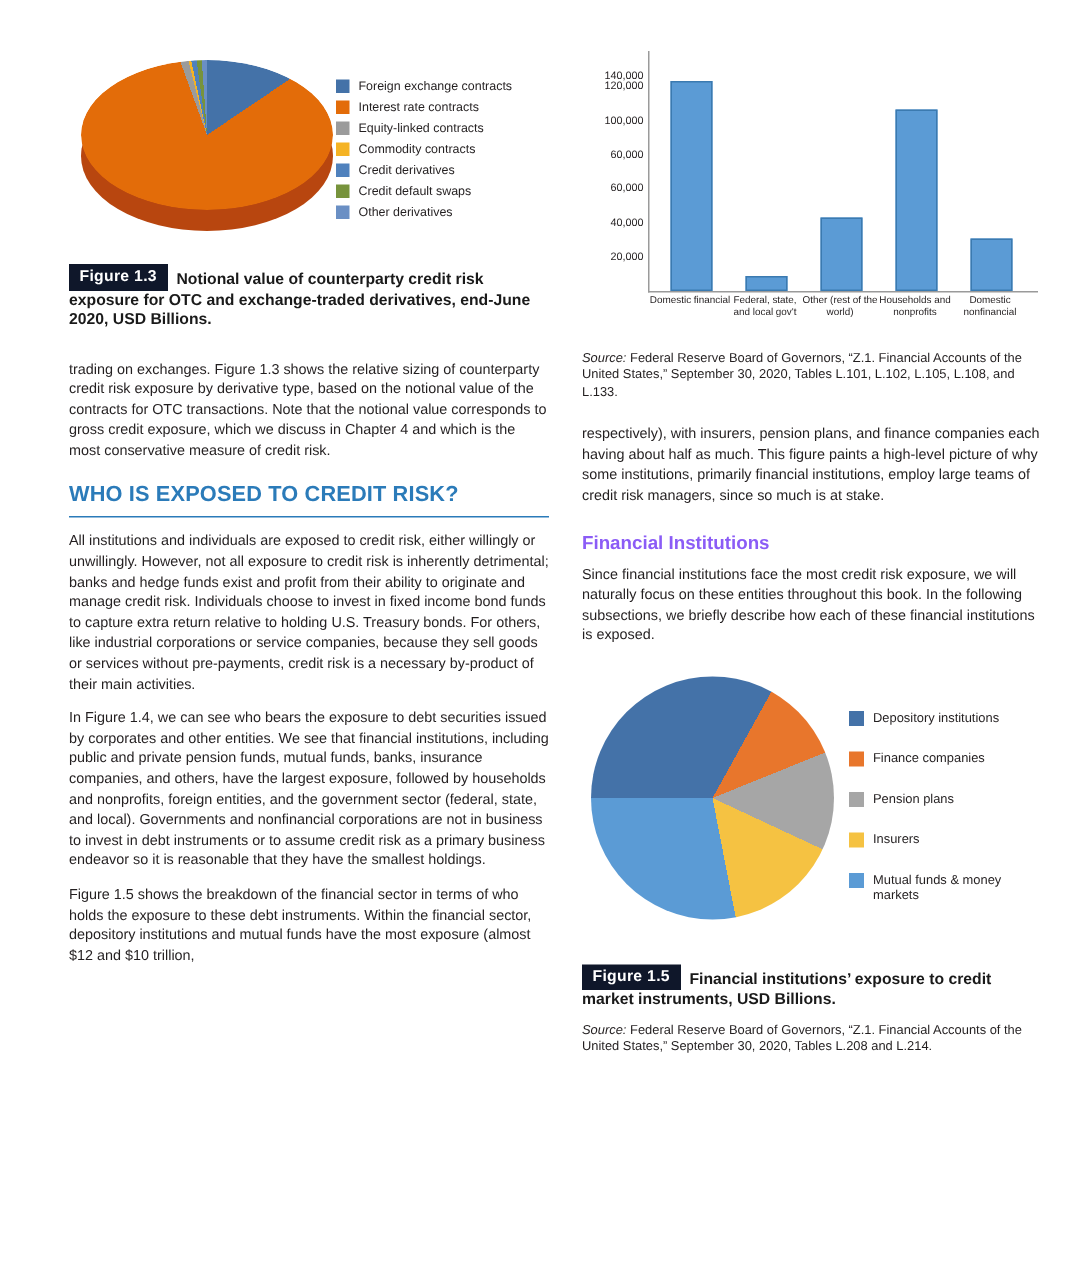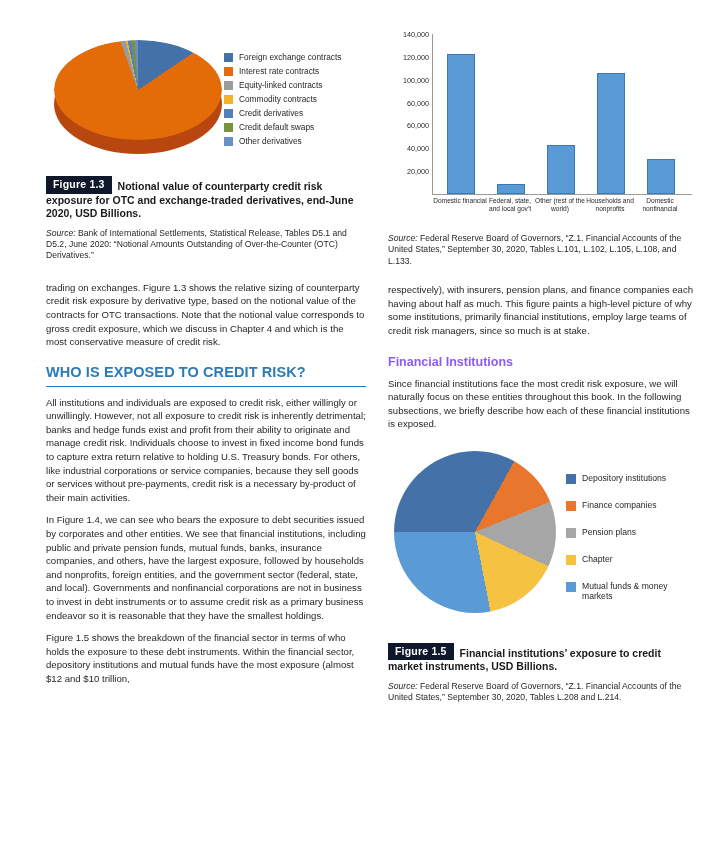--- a/index.html
+++ b/index.html
@@ -274,41 +274,38 @@
           <div class="legend-row">
             <span class="legend-sw" style="background:#6a8fc4"></span>
             <span class="legend-txt">Other derivatives</span>
           </div>
         </div>
       </div>
 
       <div class="fig-caption">
         <span class="fig-tag">Figure 1.3</span><span>Notional value of counterparty credit risk exposure for OTC and exchange-traded derivatives, end-June 2020, USD Billions.</span>
       </div>
-      <div class="fig-source">
-        <i>Source:</i><span> Bank of International Settlements, Statistical Release, Tables D5.1 and D5.2, June 2020: “Notional Amounts Outstanding of Over-the-Counter (OTC) Derivatives.”</span>
-      </div>
     </div>
 
     <div style="margin-top:19px;">
       <p class="body-p">trading on exchanges. Figure 1.3 shows the relative sizing of counterparty credit risk exposure by derivative type, based on the notional value of the contracts for OTC transactions. Note that the notional value corresponds to gross credit exposure, which we discuss in Chapter 4 and which is the most conservative measure of credit risk.</p>
       <h2 class="section-head rule">WHO IS EXPOSED TO CREDIT RISK?</h2>
       <p class="body-p">All institutions and individuals are exposed to credit risk, either willingly or unwillingly. However, not all exposure to credit risk is inherently detrimental; banks and hedge funds exist and profit from their ability to originate and manage credit risk. Individuals choose to invest in fixed income bond funds to capture extra return relative to holding U.S. Treasury bonds. For others, like industrial corporations or service companies, because they sell goods or services without pre-payments, credit risk is a necessary by-product of their main activities.</p>
       <p class="body-p">In Figure 1.4, we can see who bears the exposure to debt securities issued by corporates and other entities. We see that financial institutions, including public and private pension funds, mutual funds, banks, insurance companies, and others, have the largest exposure, followed by households and nonprofits, foreign entities, and the government sector (federal, state, and local). Governments and nonfinancial corporations are not in business to invest in debt instruments or to assume credit risk as a primary business endeavor so it is reasonable that they have the smallest holdings.</p>
       <p class="body-p">Figure 1.5 shows the breakdown of the financial sector in terms of who holds the exposure to these debt instruments. Within the financial sector, depository institutions and mutual funds have the most exposure (almost $12 and $10 trillion,</p>
     </div>
   </div>
 
   <div class="col-right">
 
     <div class="chart-box">
       <div class="bar-chart">
         <div class="bar-plot">
 
-          <span class="bar-ytick" style="top:0px;">140,000</span>
+          <span class="bar-ytick" style="top:16px;">140,000</span>
           <span class="bar-ytick" style="top:22.8px;">120,000</span>
           <span class="bar-ytick" style="top:45.7px;">100,000</span>
           <span class="bar-ytick" style="top:68.5px;">60,000</span>
           <span class="bar-ytick" style="top:91.4px;">60,000</span>
           <span class="bar-ytick" style="top:114.2px;">40,000</span>
           <span class="bar-ytick" style="top:137.1px;">20,000</span>
 
           <div class="bar-item" style="left:14px;  height:138px;"></div>
           <div class="bar-item" style="left:64px;  height:8px;"></div>
           <div class="bar-item" style="left:114px; height:47px;"></div>
@@ -350,21 +347,21 @@
           <div class="legend-row">
             <span class="legend-sw" style="background:#e8762c"></span>
             <span class="legend-txt">Finance companies</span>
           </div>
           <div class="legend-row">
             <span class="legend-sw" style="background:#a6a6a6"></span>
             <span class="legend-txt">Pension plans</span>
           </div>
           <div class="legend-row">
             <span class="legend-sw" style="background:#f5c242"></span>
-            <span class="legend-txt">Chapter</span>
+            <span class="legend-txt">Insurers</span>
           </div>
           <div class="legend-row">
             <span class="legend-sw" style="background:#5b9bd5"></span>
             <span class="legend-txt">Mutual funds &amp; money markets</span>
           </div>
         </div>
       </div>
 
       <div class="fig-caption">
         <span class="fig-tag">Figure 1.5</span><span>Financial institutions’ exposure to credit market instruments, USD Billions.</span>

